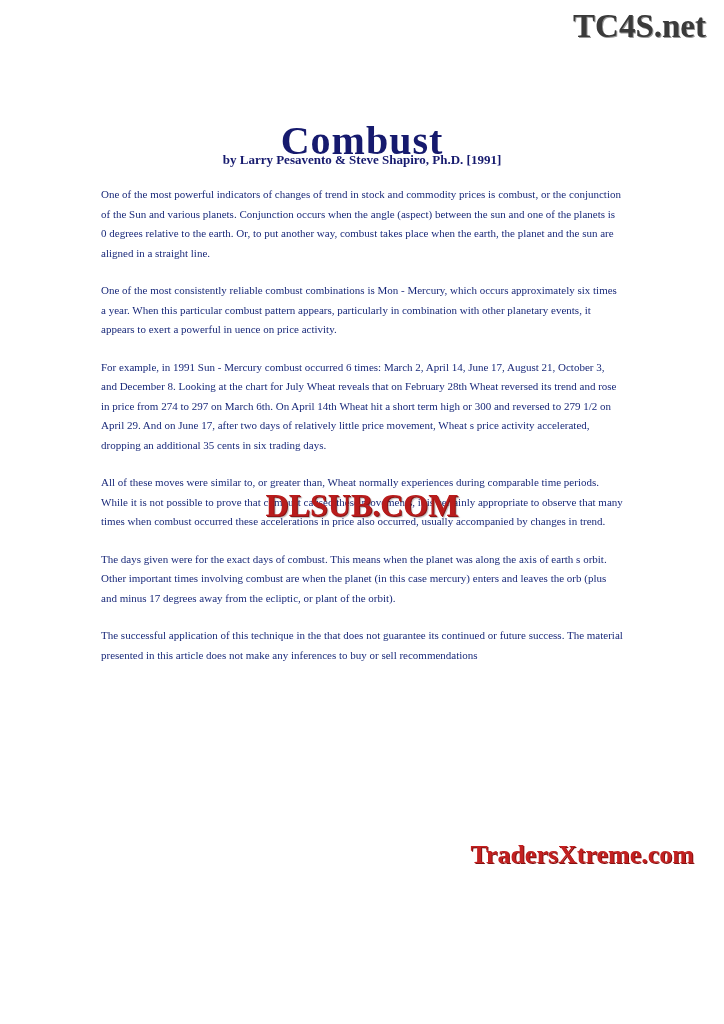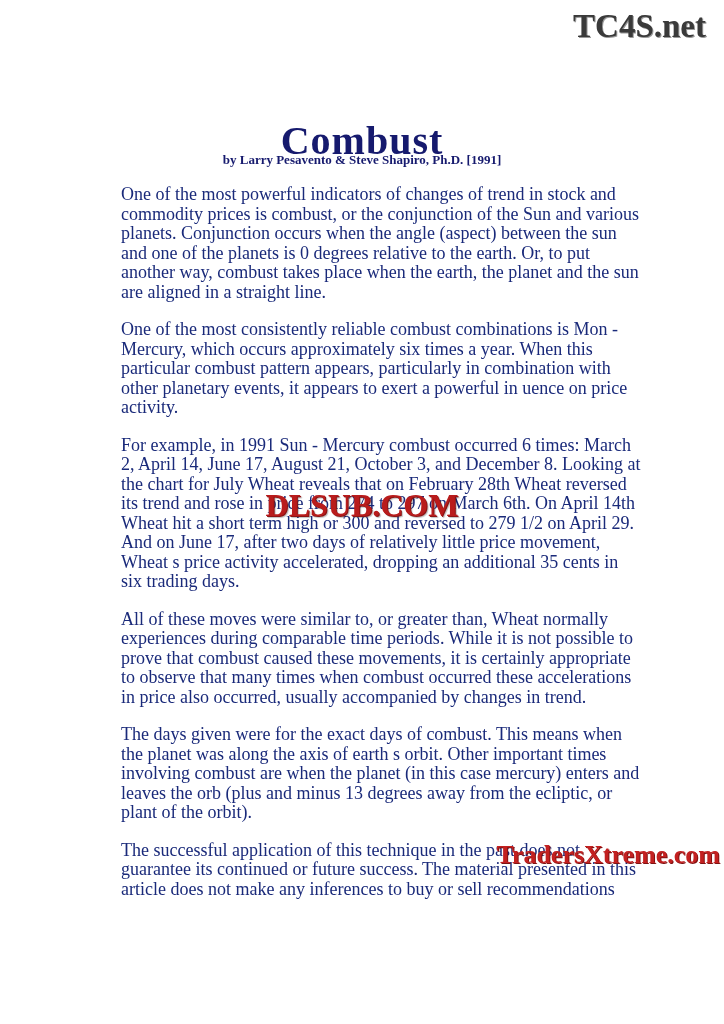--- a/index.html
+++ b/index.html
@@ -51,25 +51,24 @@
     font-size: 13px;
     font-weight: bold;
     color: #161a6e;
   }
   .body-text {
     position: absolute;
     top: 185px;
     left: 101px;
     width: 522px;
     font-family: "Liberation Serif", serif;
-    font-size: 18px;
+    font-size: 11px;
     line-height: 19.5px;
     color: #1a2a7a;
     text-align: left;
-    margin-left: 20px;
   }
   .body-text p {
     margin: 0 0 18px 0;
   }
   .watermark-center {
     position: absolute;
     top: 487px;
     left: 222px;
     width: 280px;
     text-align: center;
@@ -77,21 +76,21 @@
     font-weight: bold;
     font-size: 32px;
     color: #b91c1c;
     text-shadow: 1px 1px 0 #8d1414, 2px 2px 1px rgba(0,0,0,0.25);
     letter-spacing: 0px;
     pointer-events: none;
   }
   .watermark-bottom {
     position: absolute;
     bottom: 10px;
-    right: 4px;
+    right: 30px;
     font-family: "Liberation Serif", serif;
     font-weight: bold;
     font-size: 26px;
     color: #c32020;
     text-shadow: 1px 1px 0 #7e1111;
   }
 </style>
 </head>
 <body>
 
@@ -101,21 +100,21 @@
 
   <h1 class="doc-title">Combust</h1>
 
   <div class="byline">by Larry Pesavento &amp; Steve Shapiro, Ph.D. [1991]</div>
 
   <div class="body-text">
     <p>One of the most powerful indicators of changes of trend in stock and commodity prices is combust, or the conjunction of the Sun and various planets. Conjunction occurs when the angle (aspect) between the sun and one of the planets is 0 degrees relative to the earth. Or, to put another way, combust takes place when the earth, the planet and the sun are aligned in a straight line.</p>
     <p>One of the most consistently reliable combust combinations is Mon - Mercury, which occurs approximately six times a year. When this particular combust pattern appears, particularly in combination with other planetary events, it appears to exert a powerful in uence on price activity.</p>
     <p>For example, in 1991 Sun - Mercury combust occurred 6 times: March 2, April 14, June 17, August 21, October 3, and December 8. Looking at the chart for July Wheat reveals that on February 28th Wheat reversed its trend and rose in price from 274 to 297 on March 6th. On April 14th Wheat hit a short term high or 300 and reversed to 279 1/2 on April 29. And on June 17, after two days of relatively little price movement, Wheat s price activity accelerated, dropping an additional 35 cents in six trading days.</p>
     <p>All of these moves were similar to, or greater than, Wheat normally experiences during comparable time periods. While it is not possible to prove that combust caused these movements, it is certainly appropriate to observe that many times when combust occurred these accelerations in price also occurred, usually accompanied by changes in trend.</p>
-    <p>The days given were for the exact days of combust. This means when the planet was along the axis of earth s orbit. Other important times involving combust are when the planet (in this case mercury) enters and leaves the orb (plus and minus 13 degrees away from the ecliptic, or plant of the orbit).</p>
-    <p>The successful application of this technique in the past does not guarantee its continued or future success. The material presented in this article does not make any inferences to buy or sell recommendations</p>
+    <p>The days given were for the exact days of combust. This means when the planet was along the axis of earth s orbit. Other important times involving combust are when the planet (in this case mercury) enters and leaves the orb (plus and minus 17 degrees away from the ecliptic, or plant of the orbit).</p>
+    <p>The successful application of this technique in the that does not guarantee its continued or future success. The material presented in this article does not make any inferences to buy or sell recommendations</p>
   </div>
 
   <div class="watermark-center">DLSUB.COM</div>
 
   <div class="watermark-bottom">TradersXtreme.com</div>
 
 </div>
 
 </body></html>

